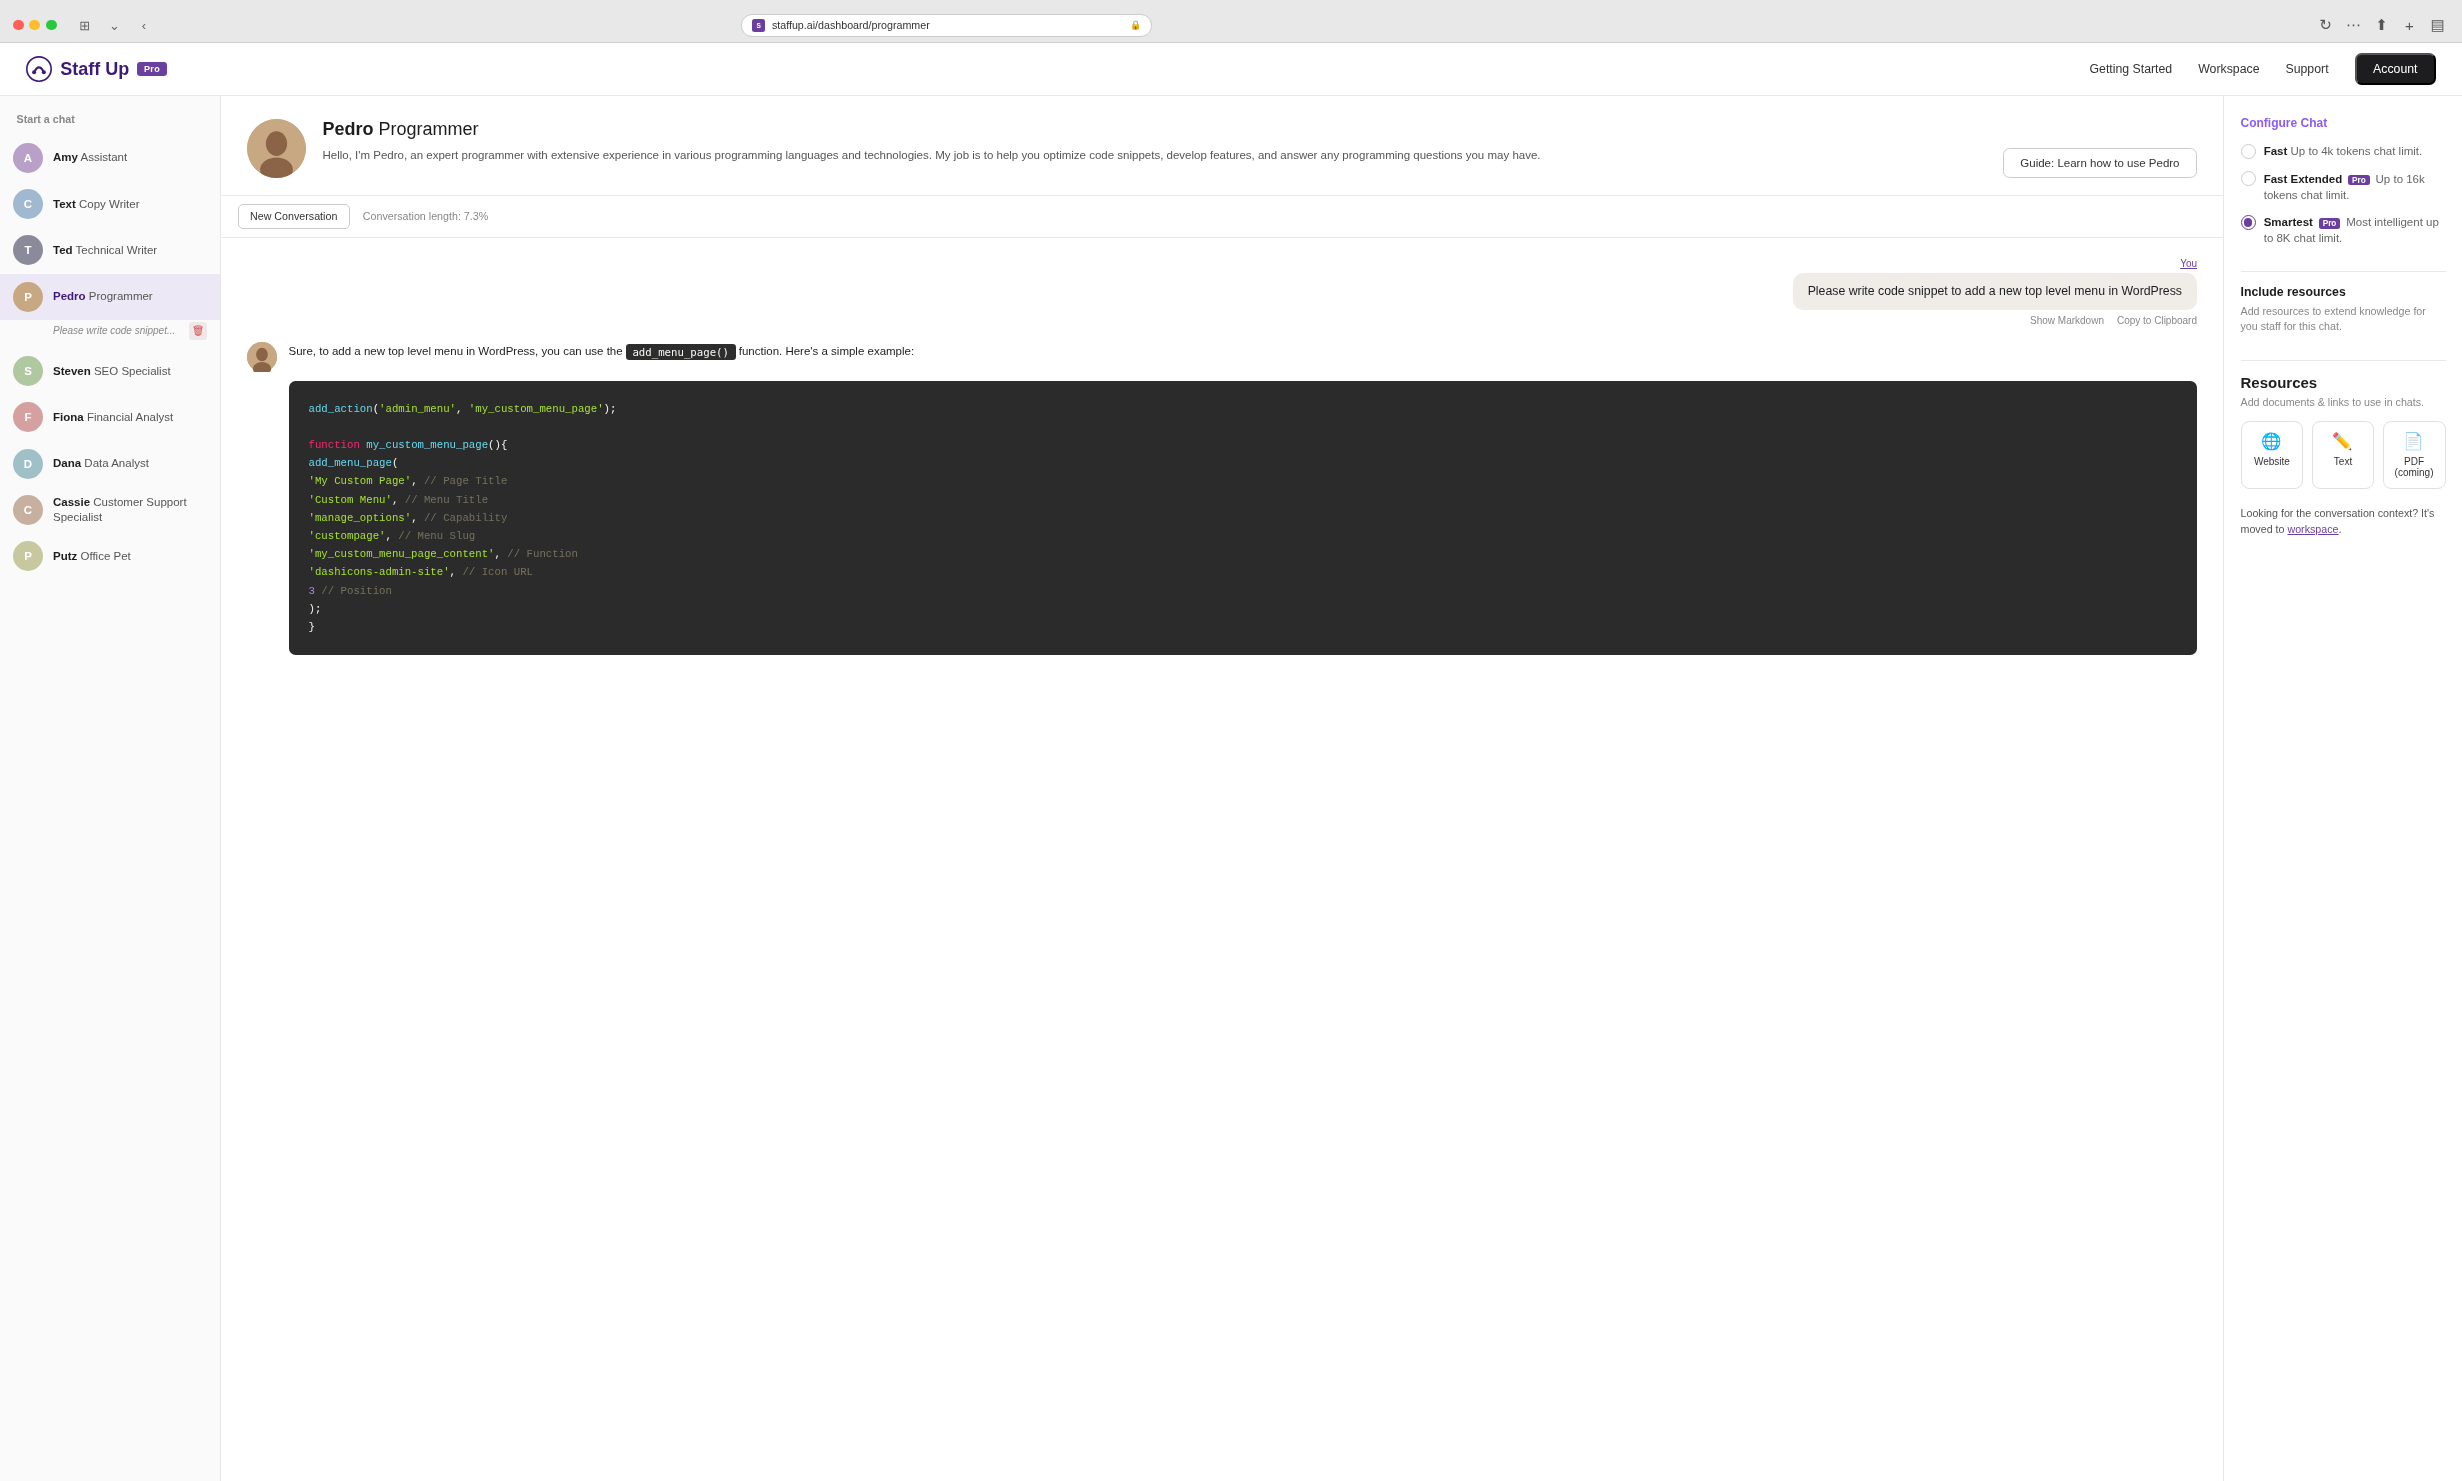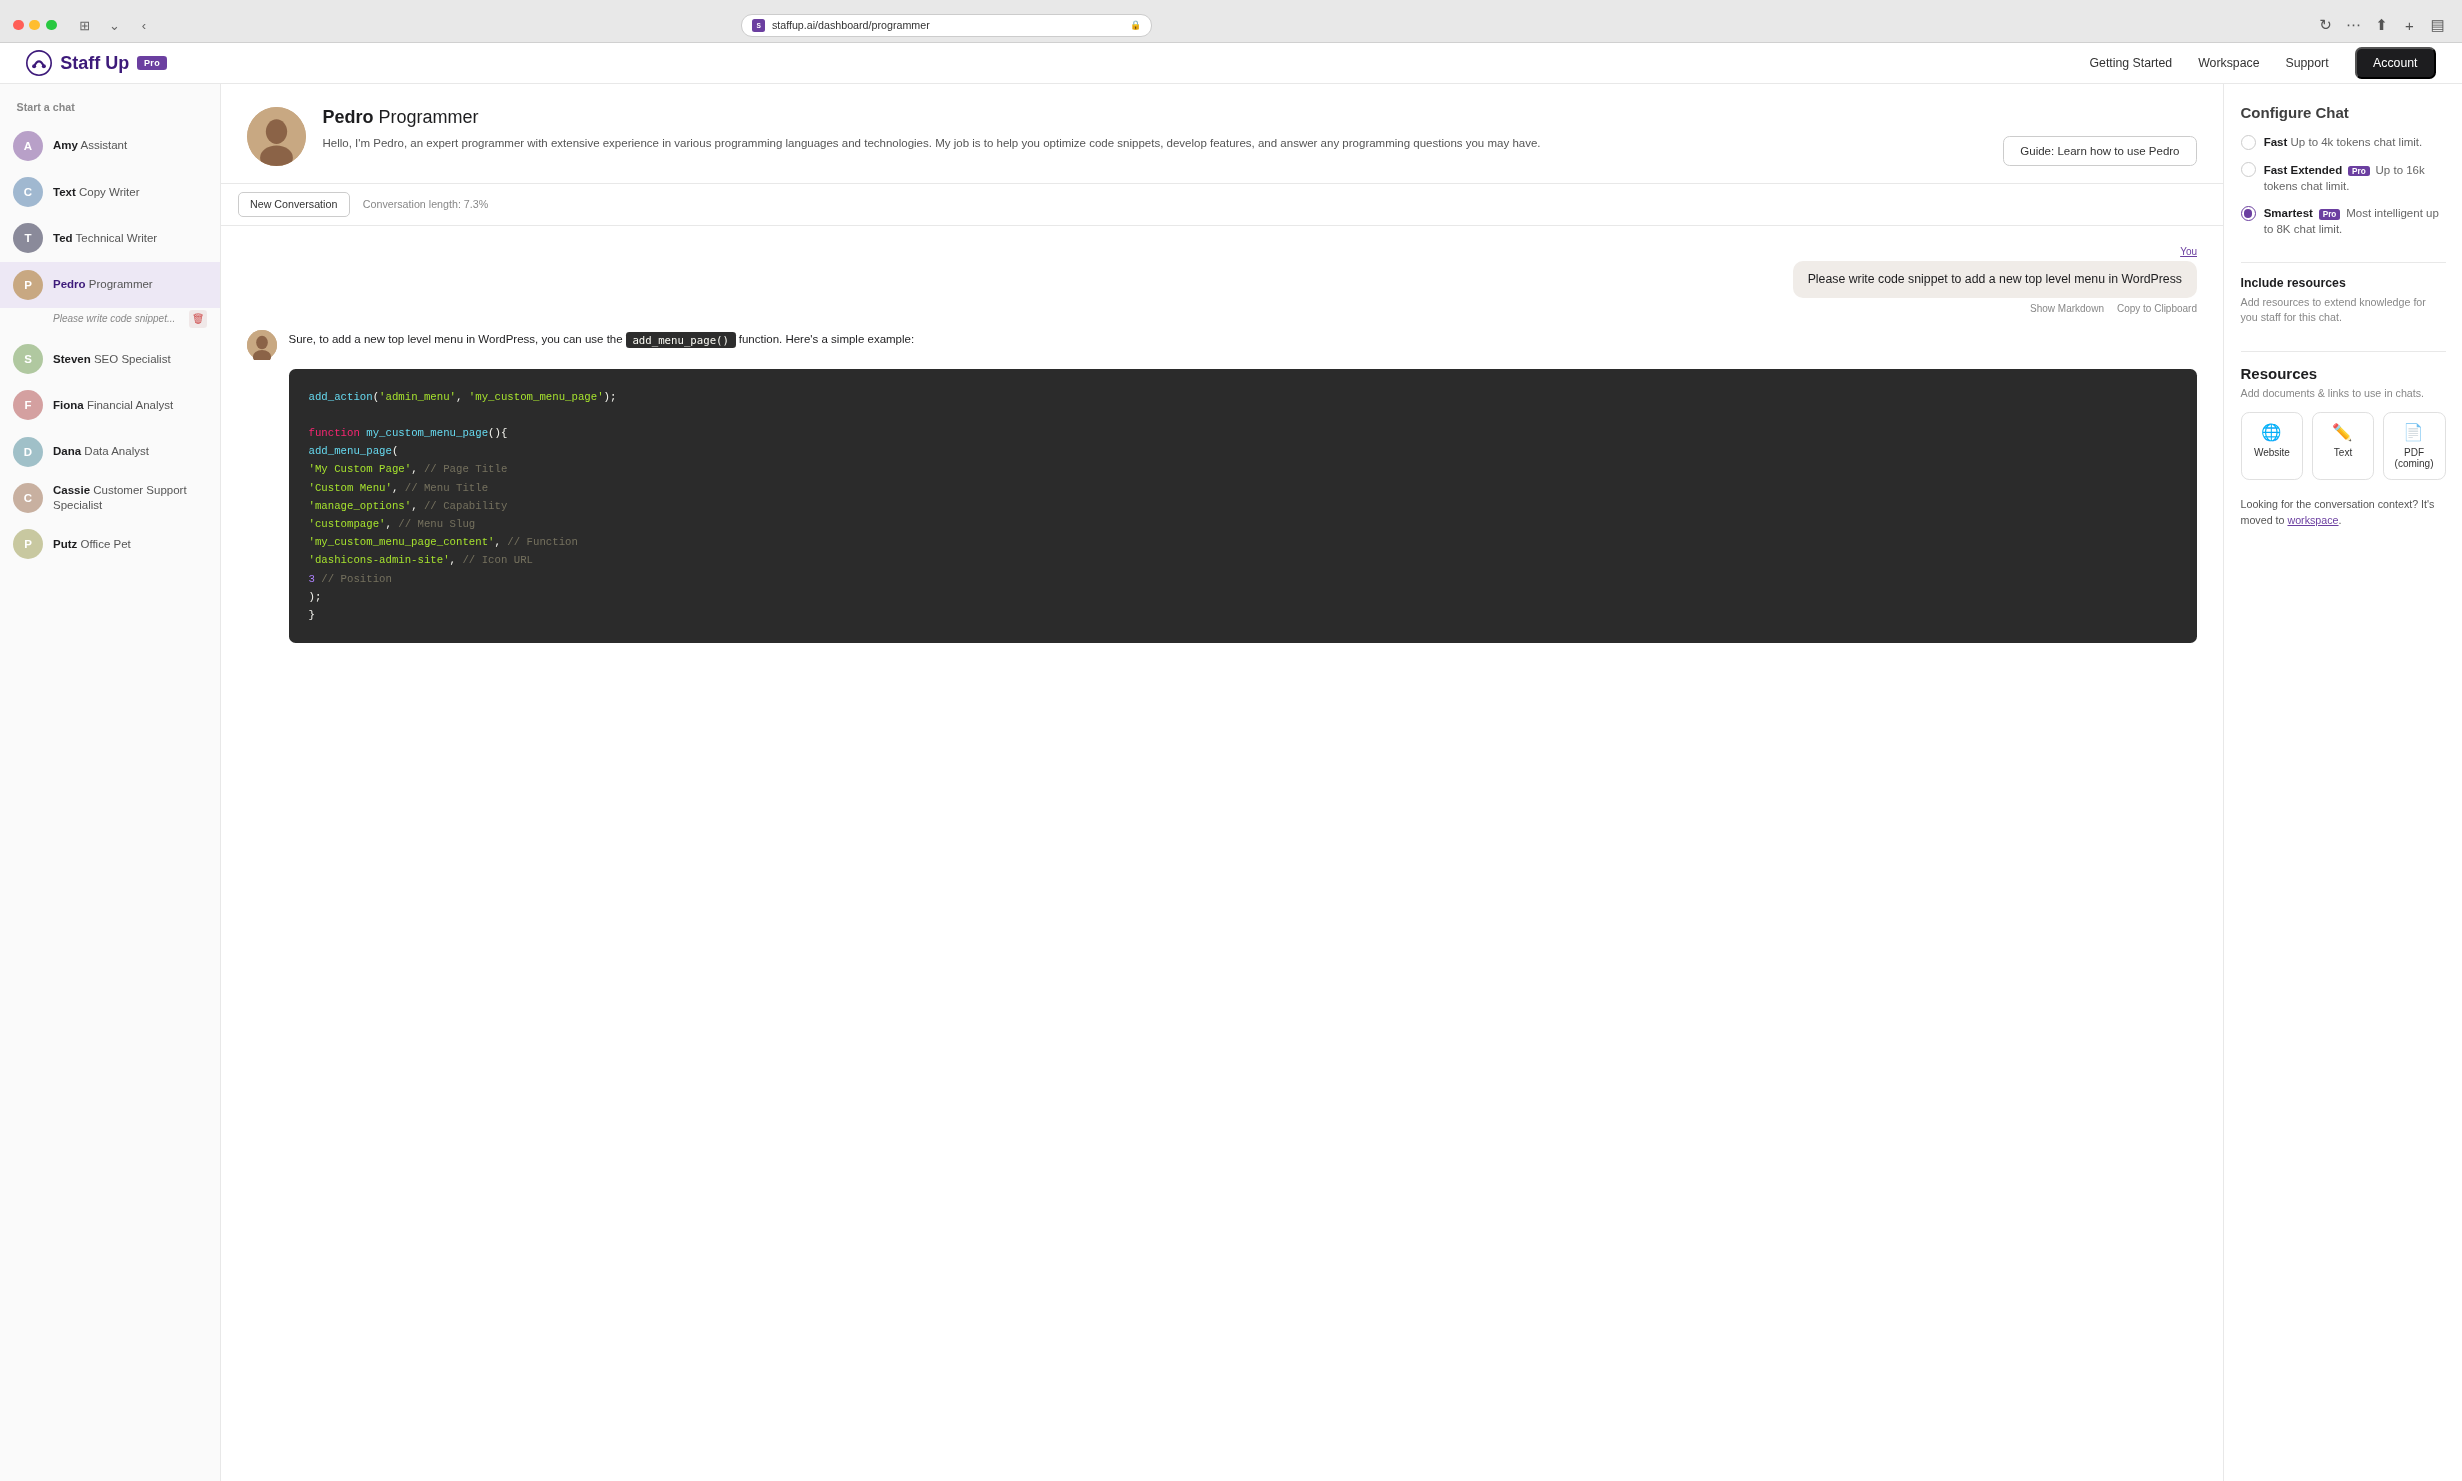--- a/index.html
+++ b/index.html
@@ -77,21 +77,21 @@
     
     .app-wrapper {
       display: flex;
       flex-direction: column;
       height: calc(100vh - 43px);
       background: white;
     }
 
     
     .topnav {
-      height: 41px;
+      height: 53px;
       display: flex;
       align-items: center;
       padding: 0 26px;
       border-bottom: 0.8px solid #e8e8e8;
       background: white;
       flex-shrink: 0;
     }
     .logo {
       display: flex; align-items: center; gap: 8.2px;
       font-size: 18px; font-weight: 700; color: #3d1a7a;
@@ -370,23 +370,23 @@
       width: 239px;
       border-left: 0.8px solid #e8e8e8;
       background: white;
       display: flex;
       flex-direction: column;
       overflow-y: auto;
       flex-shrink: 0;
       padding: 20px 16.5px;
     }
     .panel-section-title {
-      font-size: 15px;
+      font-size: 12px;
       font-weight: 700;
-      color: #404040;
+      color: #8b5cf6;
       margin-bottom: 13px;
     }
     .radio-option {
       display: flex;
       align-items: flex-start;
       gap: 8.2px;
       margin-bottom: 11.5px;
       cursor: pointer;
     }
     .radio-circle {

